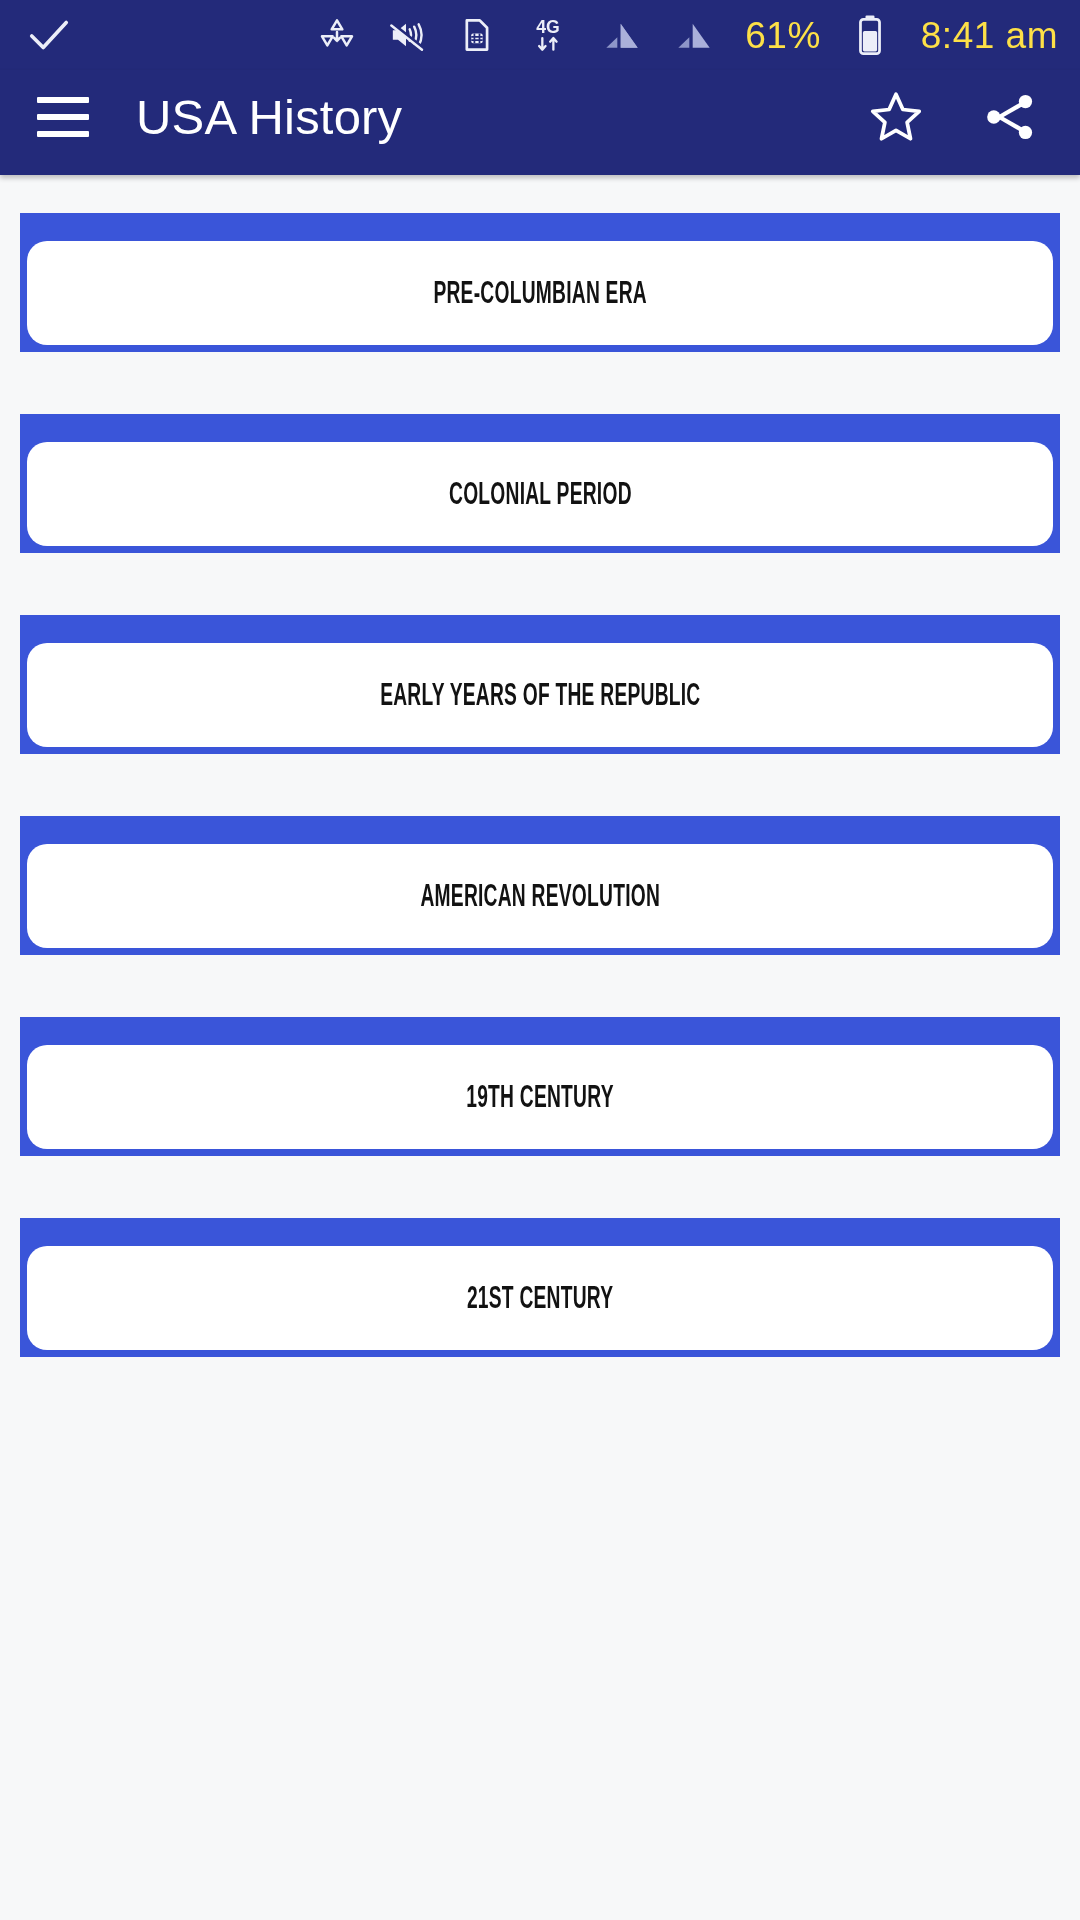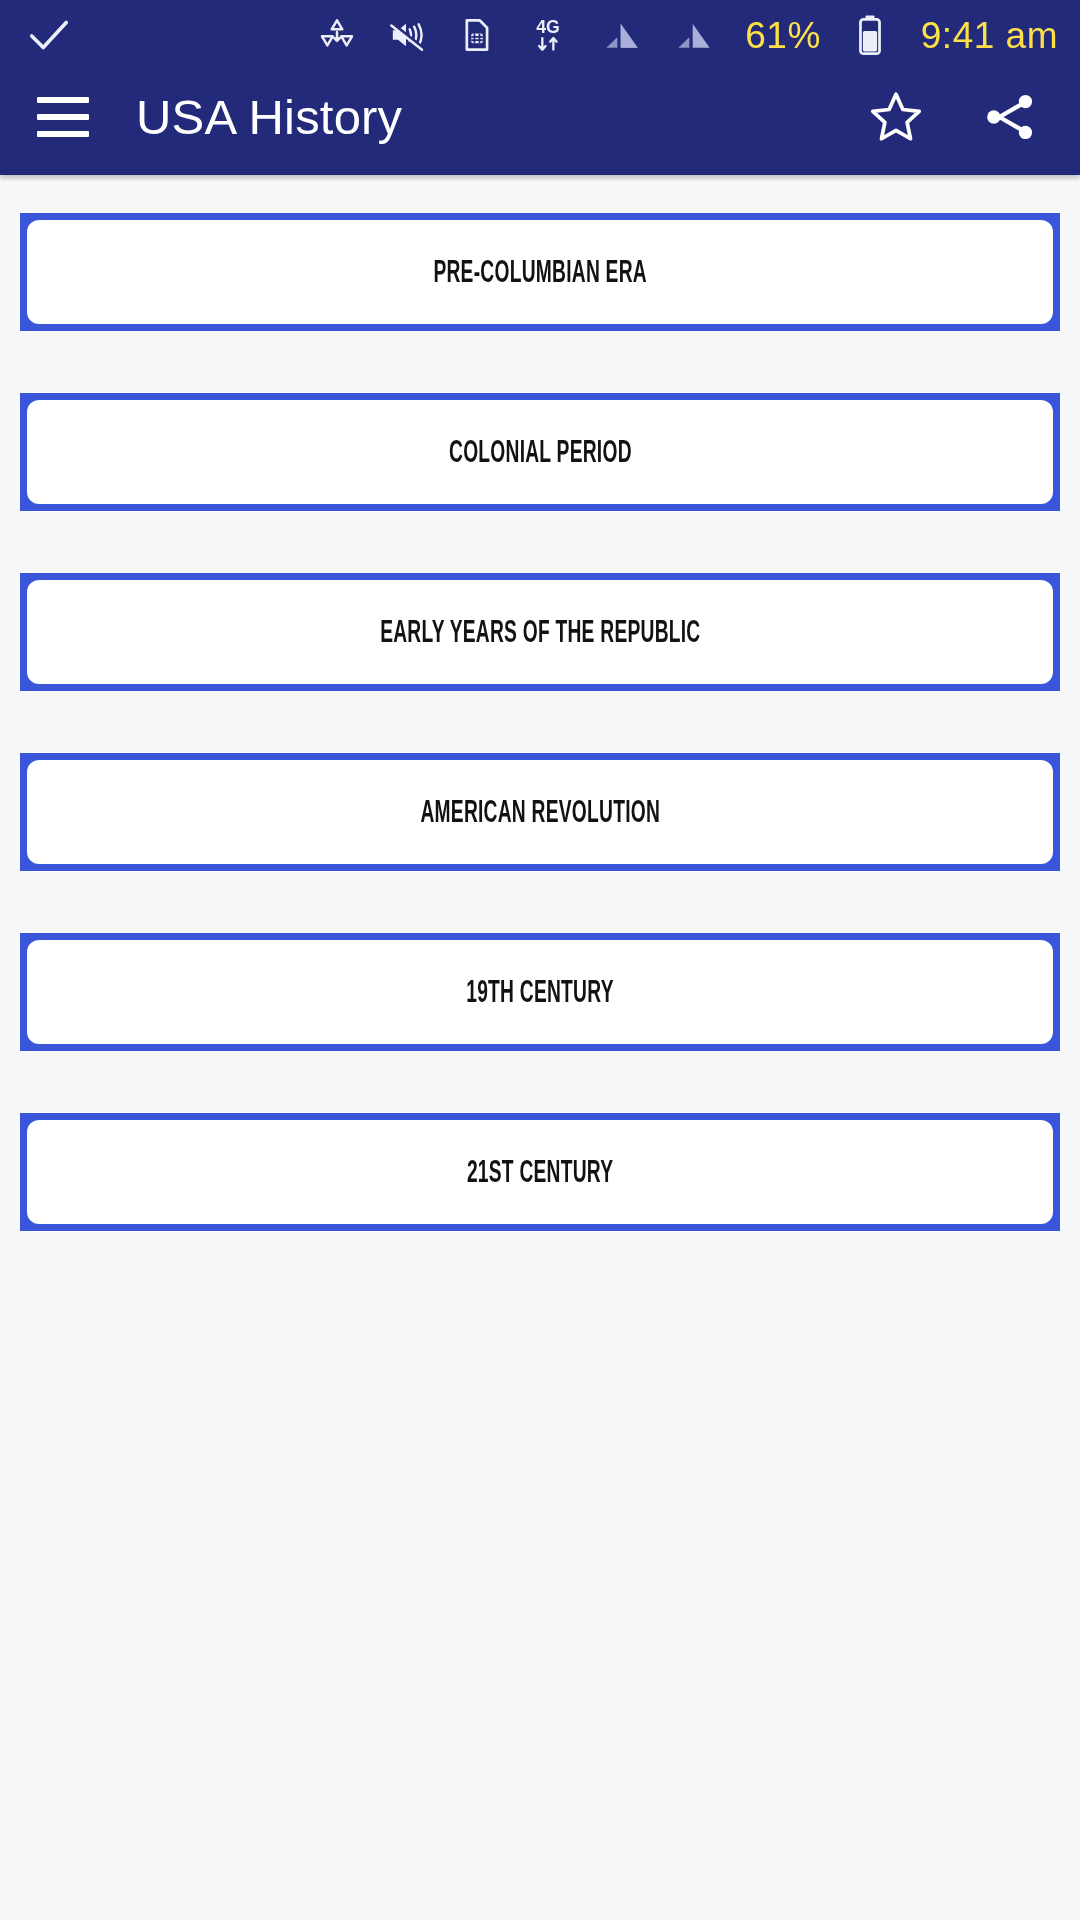--- a/index.html
+++ b/index.html
@@ -77,23 +77,23 @@
     background:#f7f8f9;
   }
   .card{
     margin:0 20px 62px 20px;
     background:#3a55d9;
     padding:7px;
     cursor:pointer;
   }
   .card-inner{
     background:#ffffff;
-    border-radius:12px;
+    border-radius:20px;
     height:104px;
-    display:flex; align-items:center; justify-content:center;
+    display:flex; align-items:center; justify-content:center;margin-top:21px;
   }
   .card-label{
     font-family:"Liberation Sans", sans-serif;
     font-weight:700;
     font-size:31px;
     color:#121212;
     text-transform:uppercase;
     letter-spacing:.4px;
     transform:scaleX(.62);
     transform-origin:center center;
@@ -156,21 +156,21 @@
     </svg>
 
     <span class="sb-text">61%</span>
 
     <svg class="sb-ico sb-batt" width="30" height="42" viewBox="0 0 16 26">
       <rect x="5.2" y="1" width="5.6" height="2.3" rx="0.7" fill="#eceef8"></rect>
       <rect x="2.1" y="3.3" width="11.8" height="21.2" rx="1.8" fill="none" stroke="#eceef8" stroke-width="1.7"></rect>
       <rect x="3.6" y="10.6" width="8.8" height="12.6" rx="1" fill="#eceef8"></rect>
     </svg>
 
-    <span class="sb-text sb-time">9:41 am</span>
+    <span class="sb-text sb-time">8:41 am</span>
   </div>
 </div>
 
 <div class="appbar">
 
   <div class="ab-burger">
     <i></i>
       <i></i>
       <i></i>
   </div>

